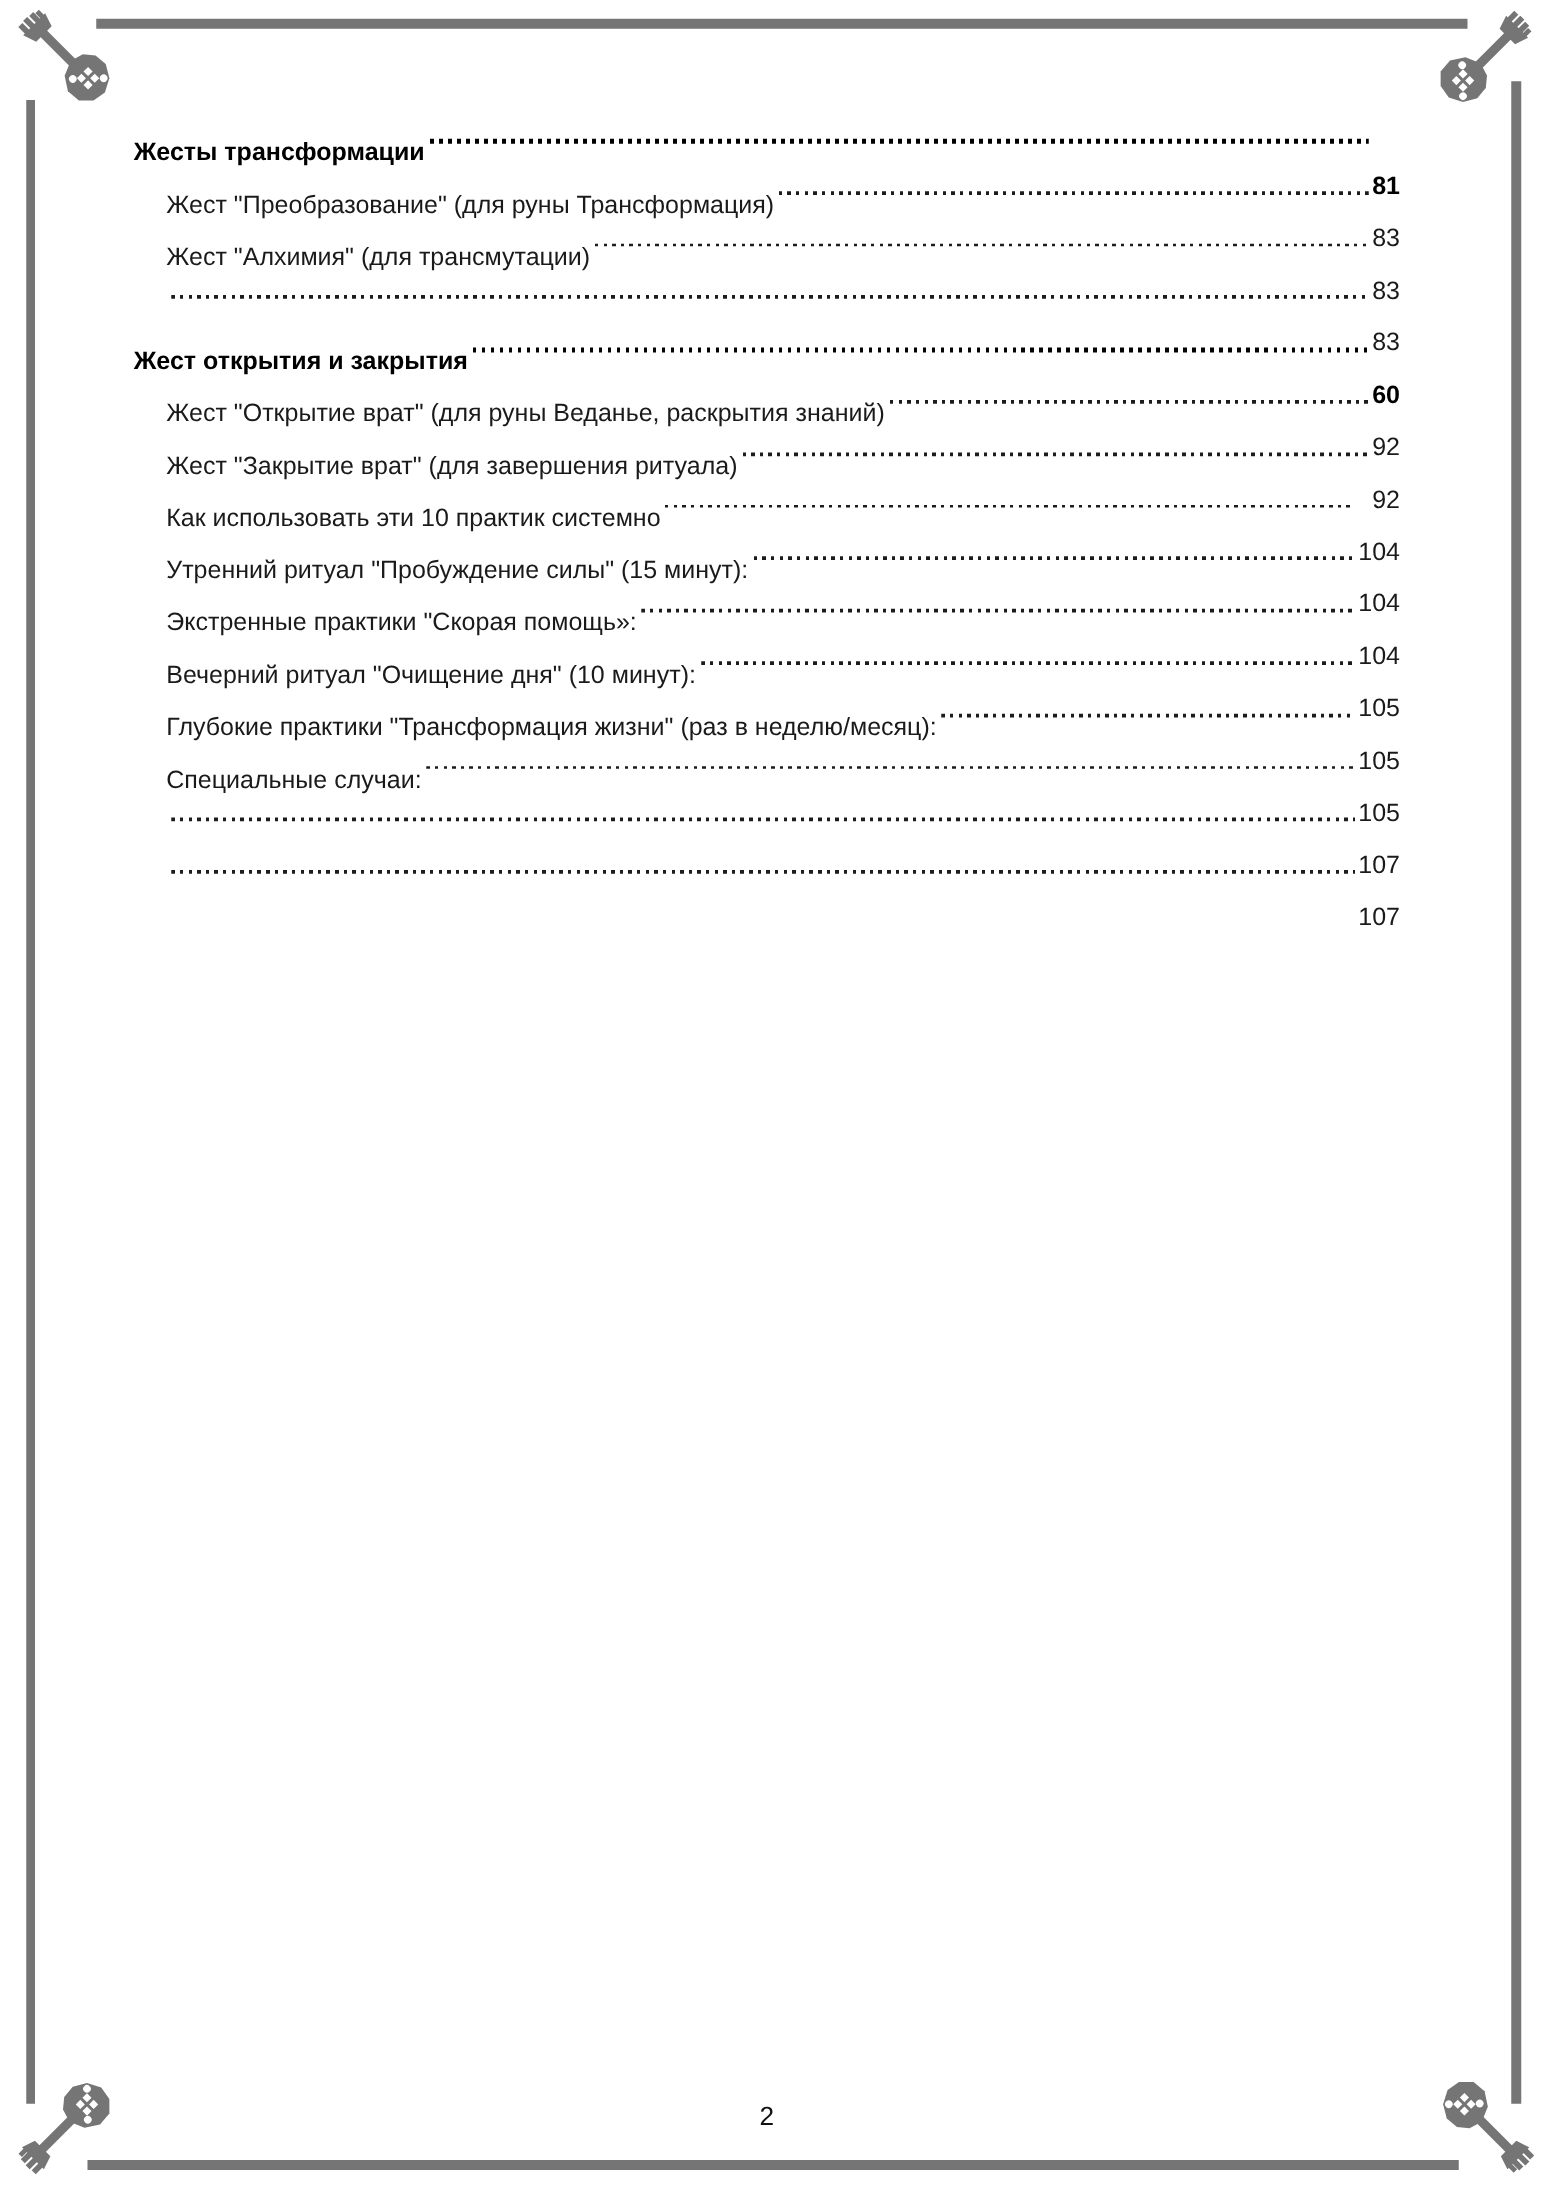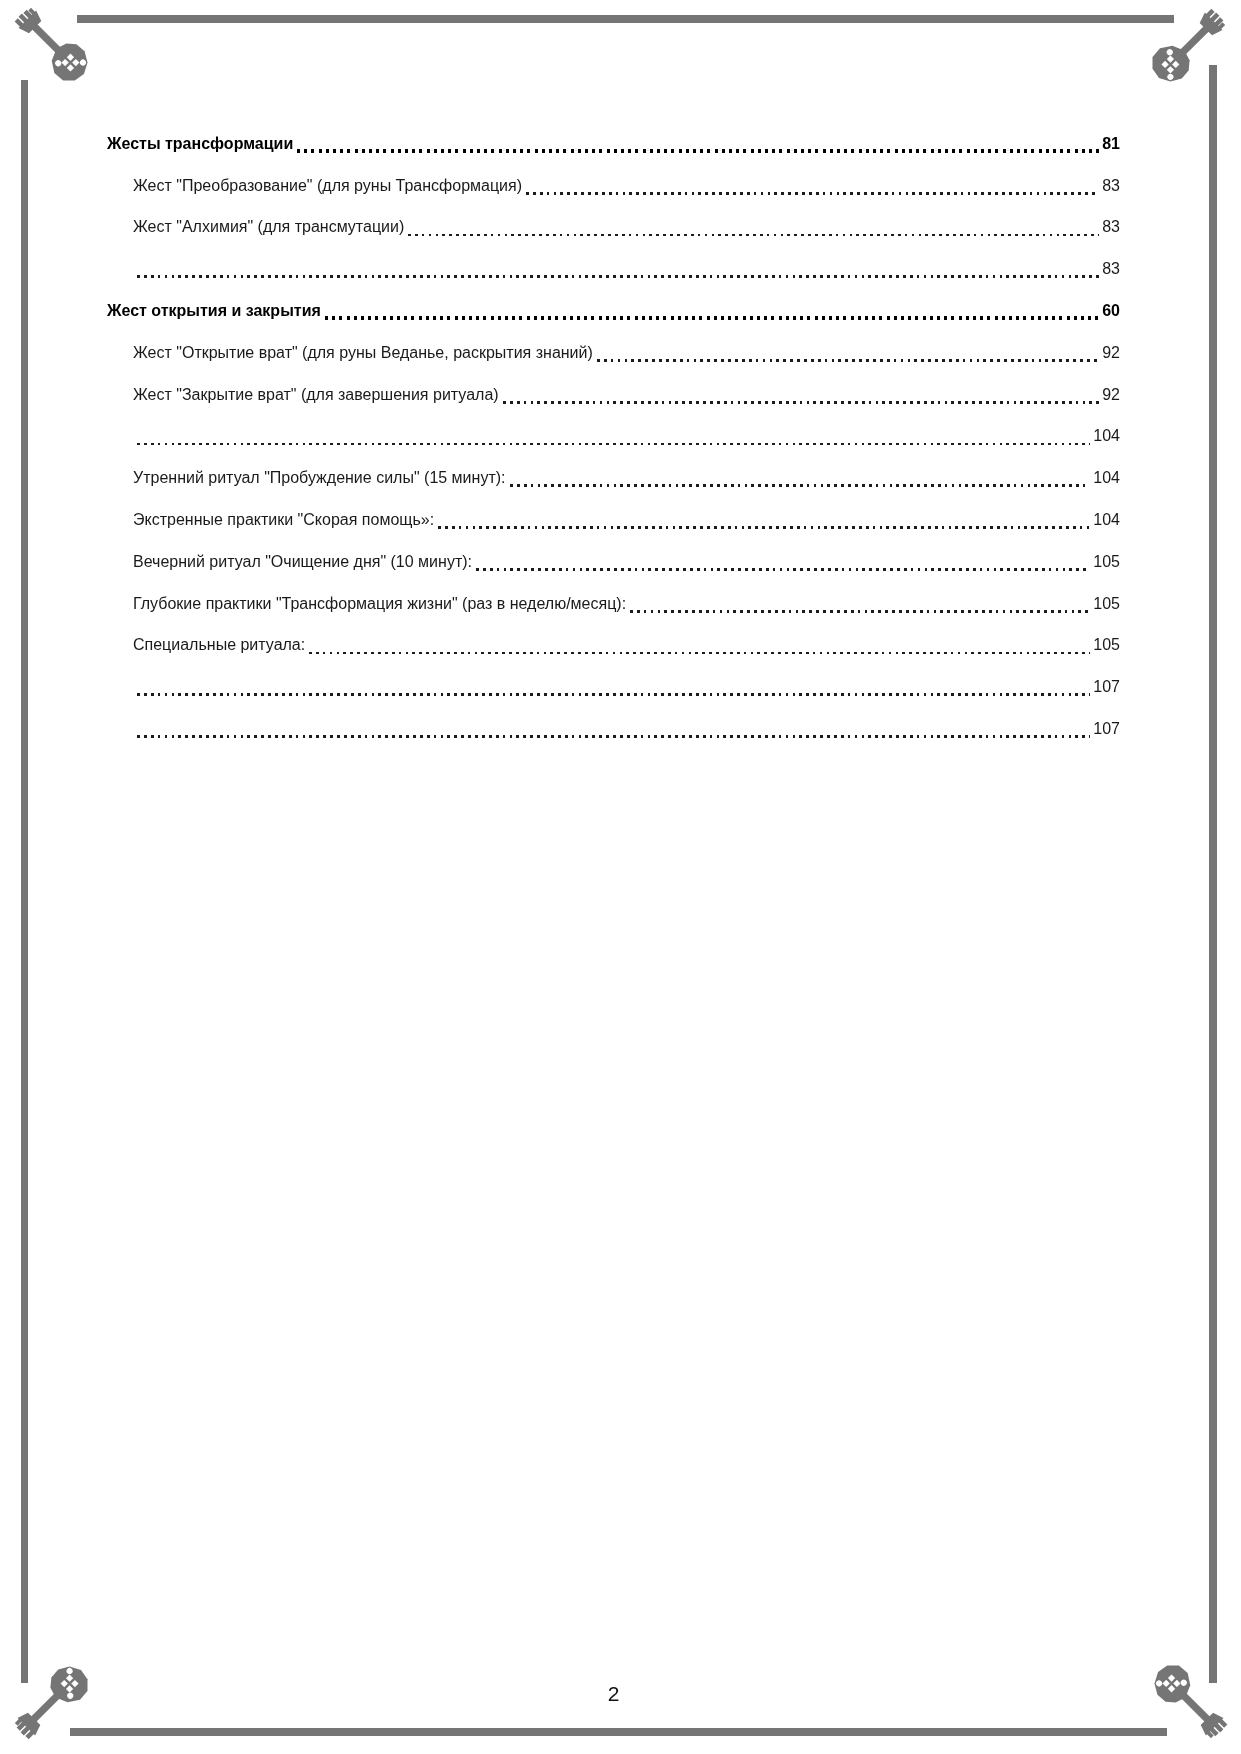--- a/index.html
+++ b/index.html
@@ -29,23 +29,23 @@
   .corner.bl { left: 7px;  bottom: 8px; transform: rotate(-135deg); }
   .corner.br { right: 7px; bottom: 8px; transform: rotate(135deg); }
 
   
   .toc {
     position: absolute;
     left: 107px; right: 121px; top: 111px;
   }
   .toc-row {
     display: flex;
-    align-items: flex-end;
+    align-items: flex-start;
     height: 41.8px;
-    font-size: 16px;
+    font-size: 20px;
     color: #1a1a1a;
     white-space: nowrap;
   }
   .toc-row.lvl1 { font-weight: 700; color: #000000; }
   .toc-row.lvl2 { padding-left: 26px; }
   .toc-label { flex: 0 0 auto; }
   .toc-dots {
     flex: 1 1 auto;
     display: inline-block;
     height: 2.8px;
@@ -152,20 +152,21 @@
       <span class="toc-label">Жест "Открытие врат" (для руны Веданье, раскрытия знаний)</span>
       <span class="toc-dots"></span>
       <span class="toc-page">92</span>
     </div>
       <div class="toc-row lvl2">
       <span class="toc-label">Жест "Закрытие врат" (для завершения ритуала)</span>
       <span class="toc-dots"></span>
       <span class="toc-page">92</span>
     </div>
       <div class="toc-row lvl2">
+      <span class="toc-label">Как использовать эти 10 практик системно</span>
       <span class="toc-dots"></span>
       <span class="toc-page">104</span>
     </div>
       <div class="toc-row lvl2">
       <span class="toc-label">Утренний ритуал "Пробуждение силы" (15 минут):</span>
       <span class="toc-dots"></span>
       <span class="toc-page">104</span>
     </div>
       <div class="toc-row lvl2">
       <span class="toc-label">Экстренные практики "Скорая помощь»:</span>
@@ -176,21 +177,21 @@
       <span class="toc-label">Вечерний ритуал "Очищение дня" (10 минут):</span>
       <span class="toc-dots"></span>
       <span class="toc-page">105</span>
     </div>
       <div class="toc-row lvl2">
       <span class="toc-label">Глубокие практики "Трансформация жизни" (раз в неделю/месяц):</span>
       <span class="toc-dots"></span>
       <span class="toc-page">105</span>
     </div>
       <div class="toc-row lvl2">
-      <span class="toc-label">Специальные ритуала:</span>
+      <span class="toc-label">Специальные случаи:</span>
       <span class="toc-dots"></span>
       <span class="toc-page">105</span>
     </div>
       <div class="toc-row lvl2">
       <span class="toc-dots"></span>
       <span class="toc-page">107</span>
     </div>
       <div class="toc-row lvl2">
       <span class="toc-dots"></span>
       <span class="toc-page">107</span>

